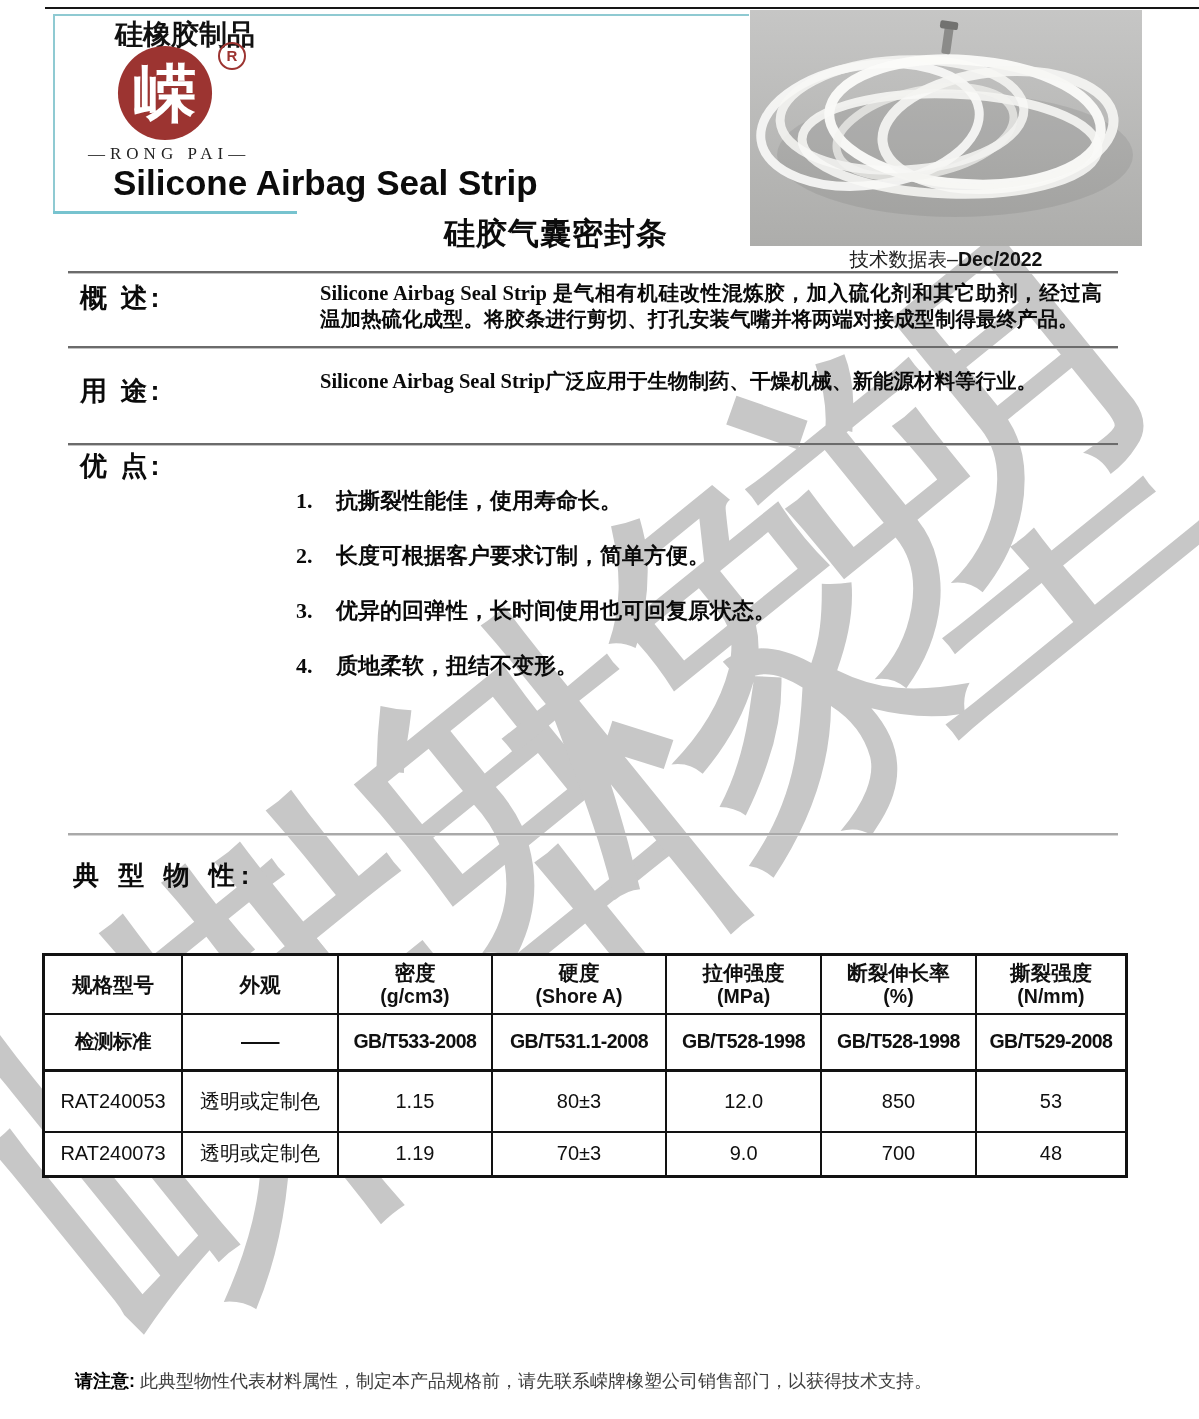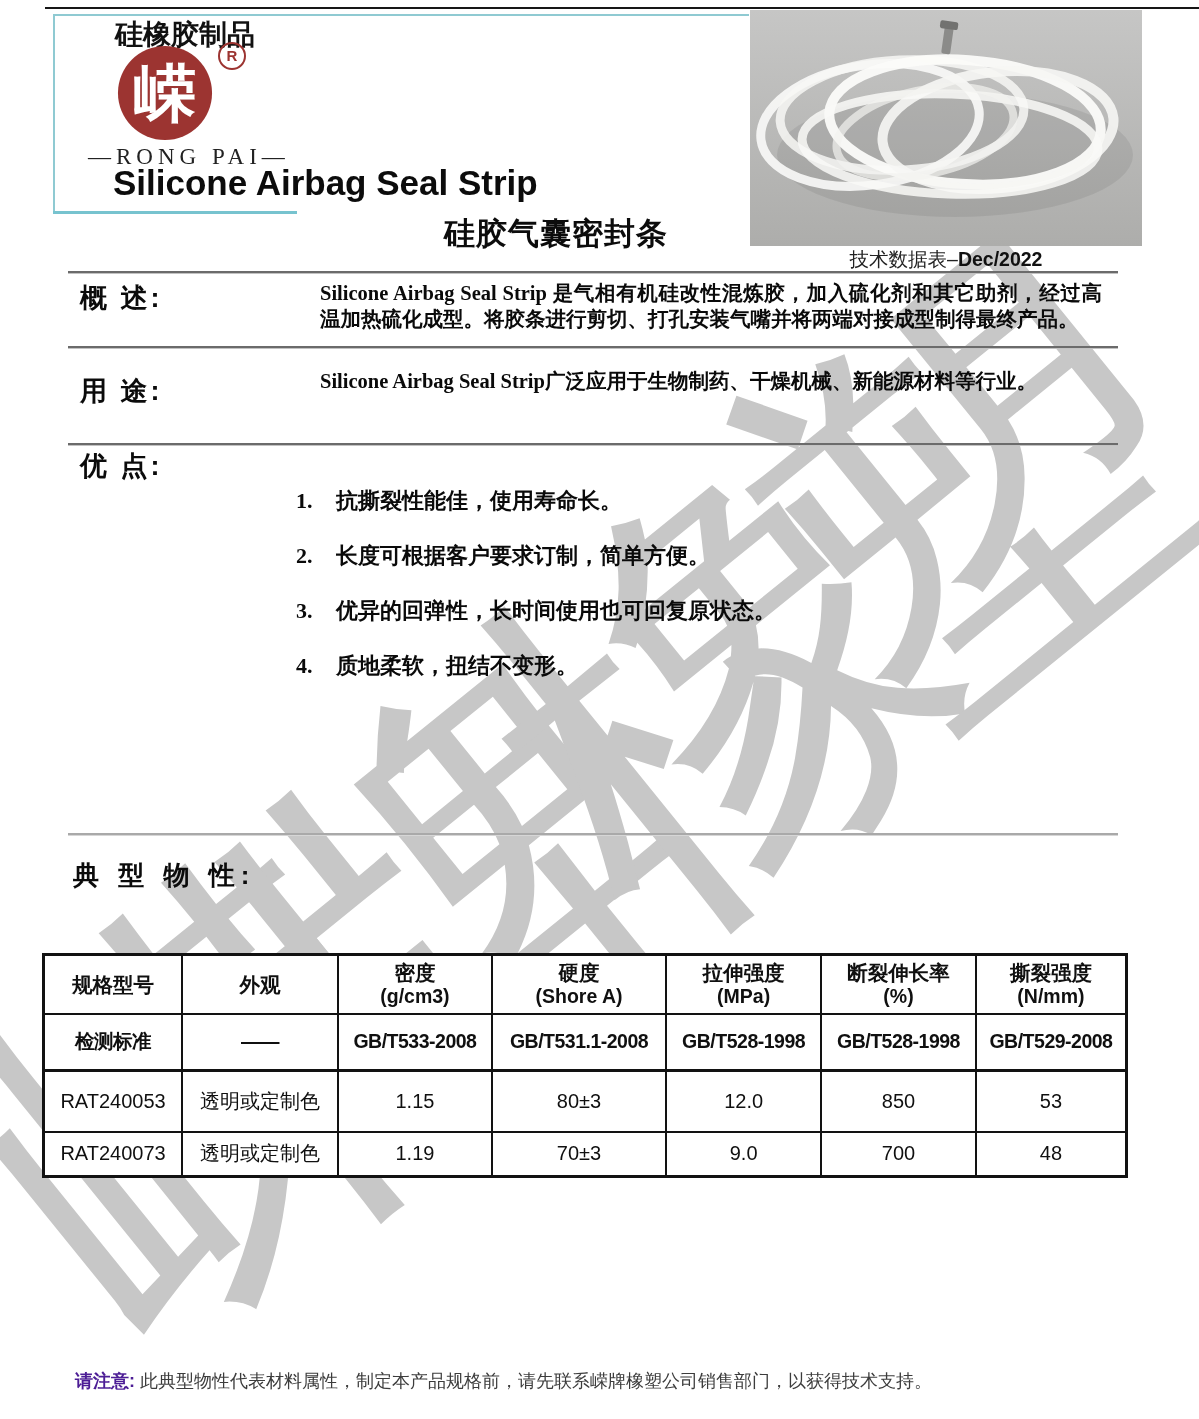--- a/index.html
+++ b/index.html
@@ -12,21 +12,21 @@
       font-family:"Liberation Serif",serif;z-index:0;}
   
   .topline{position:absolute;left:45px;top:7px;width:1154px;height:2px;background:#161616;}
   .header-box{position:absolute;left:53px;top:14px;width:694px;height:197px;
       border-left:2px solid #8fcad2;border-top:2px solid #8fcad2;}
   .teal-underline{position:absolute;left:53px;top:211px;width:244px;height:3px;background:#77c3cf;}
   .brand-top{position:absolute;left:115px;top:16px;font-size:28px;font-weight:600;color:#111;}
   .logo-wrap{position:absolute;left:116px;top:44px;width:98px;height:98px;}
   .reg-mark{position:absolute;left:218px;top:42px;width:24px;height:24px;border:2px solid #9c3431;
       border-radius:50%;color:#9c3431;font-size:15px;line-height:23px;text-align:center;font-weight:600;}
-  .rongpai{position:absolute;left:88px;top:144px;font-size:23px;letter-spacing:5px;
+  .rongpai{position:absolute;left:88px;top:144px;font-size:17px;letter-spacing:5px;
       font-family:"Liberation Serif",serif;color:#222;}
   .title-en{position:absolute;left:113px;top:163px;font-size:35px;font-weight:700;color:#0c0c0c;}
   .title-zh{position:absolute;left:444px;top:213px;font-size:31px;font-weight:700;
       letter-spacing:1px;color:#0c0c0c;}
   .photo{position:absolute;left:750px;top:10px;width:392px;height:236px;}
   .caption{position:absolute;left:750px;top:246px;width:392px;text-align:center;
       font-size:19.5px;color:#222;}
   .caption b{font-weight:700;color:#111;margin-top:28px;}
   
   .rule{position:absolute;left:68px;width:1050px;height:2px;background:#6b6b6b;border-bottom:1px solid #c2c2c2;}
@@ -50,21 +50,21 @@
      color:#101010;overflow:hidden;}
   table{border:3px solid #121212;}
   tr.hdr{height:59px;} tr.std{height:57px;} tr.d1{height:61px;} tr.d2{height:45px;}
   tr.std td{border-bottom-width:3px;}
   .h1{font-size:20.5px;font-weight:700;line-height:25px;}
   .h2{font-size:19.5px;font-weight:700;line-height:23px;}
   tr.std td{font-size:19.5px;font-weight:700;letter-spacing:-0.5px;}
   tr.d1 td,tr.d2 td{font-size:20px;font-weight:400;}
   
   .footer{position:absolute;left:75px;top:1369px;font-size:18px;color:#3c3c3c;}
-  .footer .fp{font-weight:700;color:#4c1d95;}
+  .footer .fp{font-weight:700;color:#000000;}
 </style>
 </head>
 <body>
 
 <div class="page">
 
   <div class="watermark">嵘牌橡塑</div>
 
   <div class="topline"></div>
 

